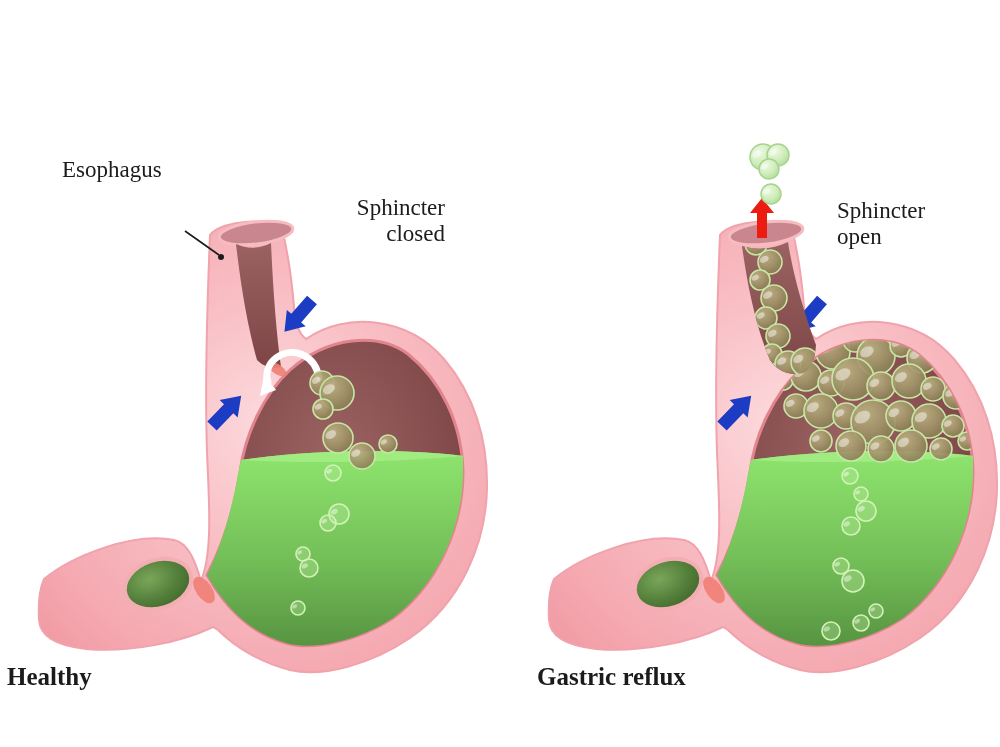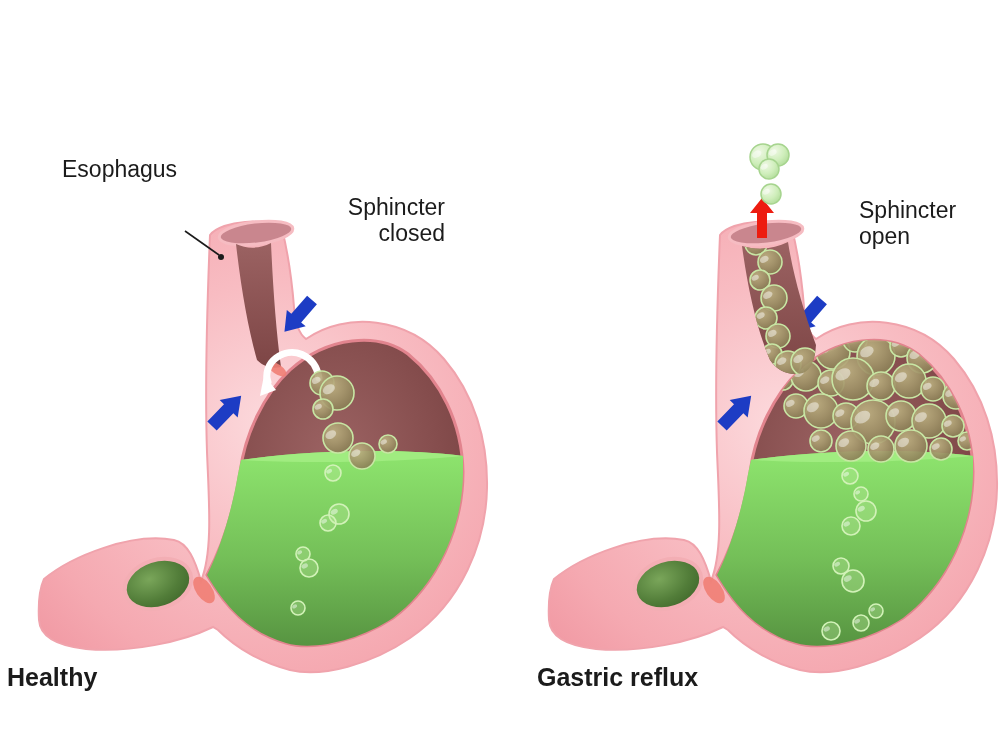--- a/index.html
+++ b/index.html
@@ -1,26 +1,26 @@
 <!DOCTYPE html>
 <html style="--label-color: #1b1b1b; --pressure-blue: #1d3cc4; --reflux-red: #ed1c10;"><head>
 <meta charset="utf-8">
 <style>
   html,body{margin:0;padding:0;background:#fff;}
   .stage{position:relative;width:1000px;height:747px;background:#fff;overflow:hidden;
-         font-family:Liberation Sans, sans-serif;}
+         font-family:Liberation Serif, serif;}
   .stage svg{position:absolute;left:0;top:60px;}
   .anno{position:absolute;color:var(--label-color,#1b1b1b);font-size:23px;line-height:1.12;}
   .caption{position:absolute;top:663px;width:500px;text-align:left;
            font-size:25px;font-weight:bold;color:var(--label-color,#1b1b1b);padding-left:7px;}
   .cap-left{left:0;}
   .cap-right{left:530px;}
   .lbl-esophagus{left:62px;top:157px;}
   .lbl-sph-left{left:327px;top:195px;width:118px;text-align:right;}
-  .lbl-sph-right{left:859px;top:198px;width:118px;}
+  .lbl-sph-right{left:837px;top:198px;width:118px;}
   .outer{fill:url(#gPink);stroke:#f0a3ac;stroke-width:2;}
   .cavity{fill:url(#gCav);stroke:#e2848e;stroke-width:3;}
   .liquid{fill:url(#gAcid);}
   .surface{fill:#a0ec80;}
   .lumen{fill:url(#gLum);}
   .duod{fill:url(#gDuo);stroke:#f3aeb4;stroke-width:4;}
   .opening{fill:#c9868e;stroke:#f6bcc2;stroke-width:3;}
   .pinch{fill:#ef7e74;opacity:.9;}
   .blue-arrow{fill:var(--pressure-blue,#1d3cc4);}
   .red-arrow{fill:var(--reflux-red,#ed1c10);}

